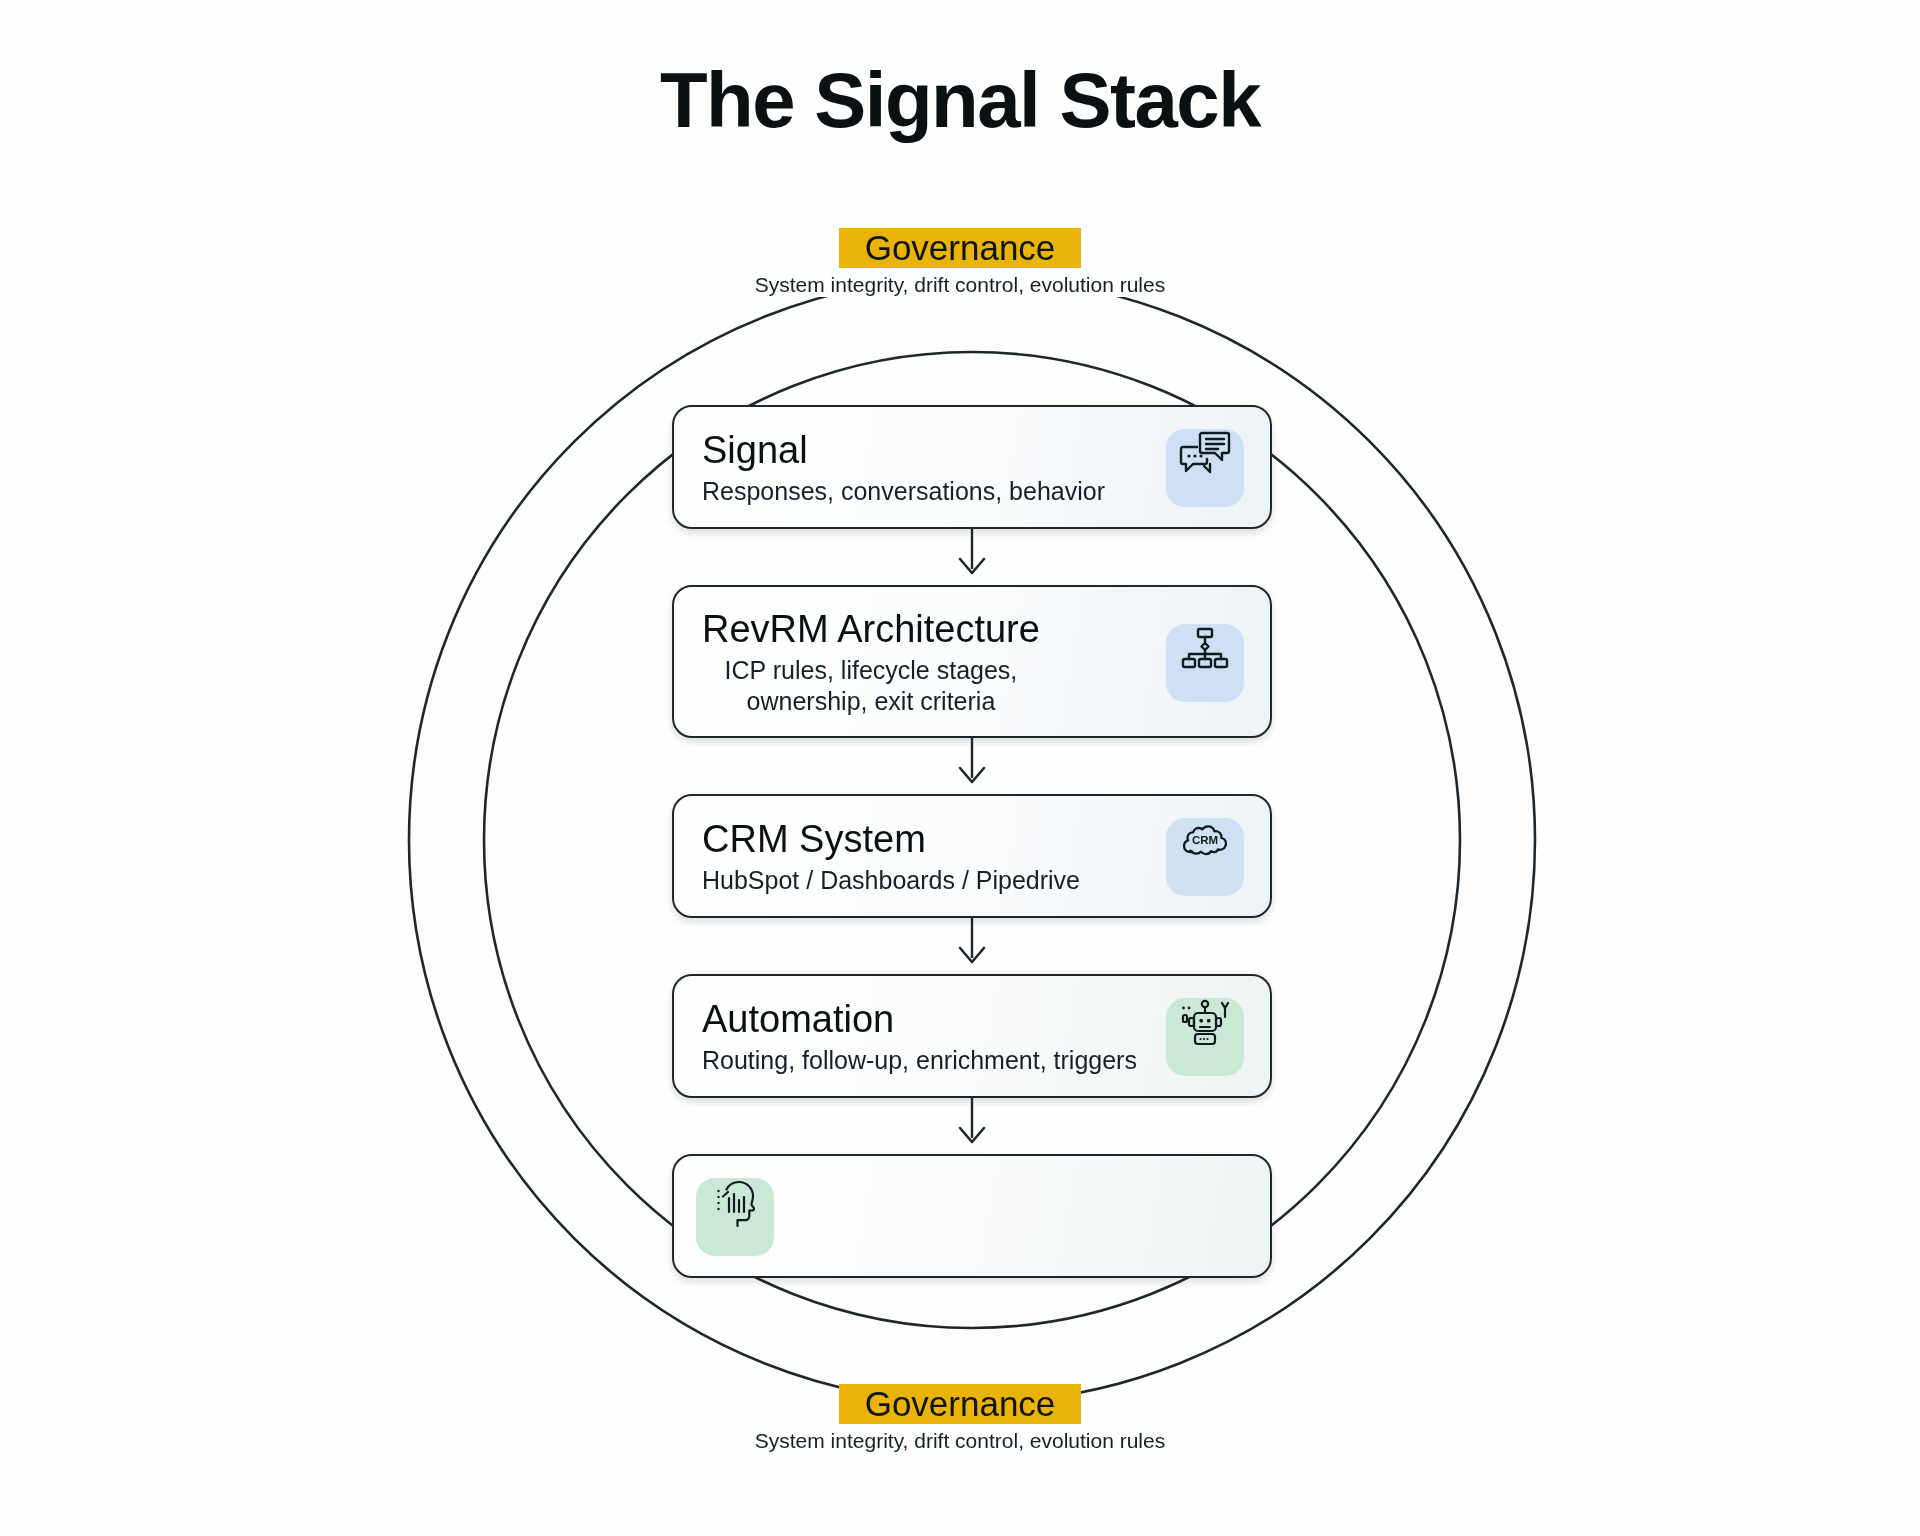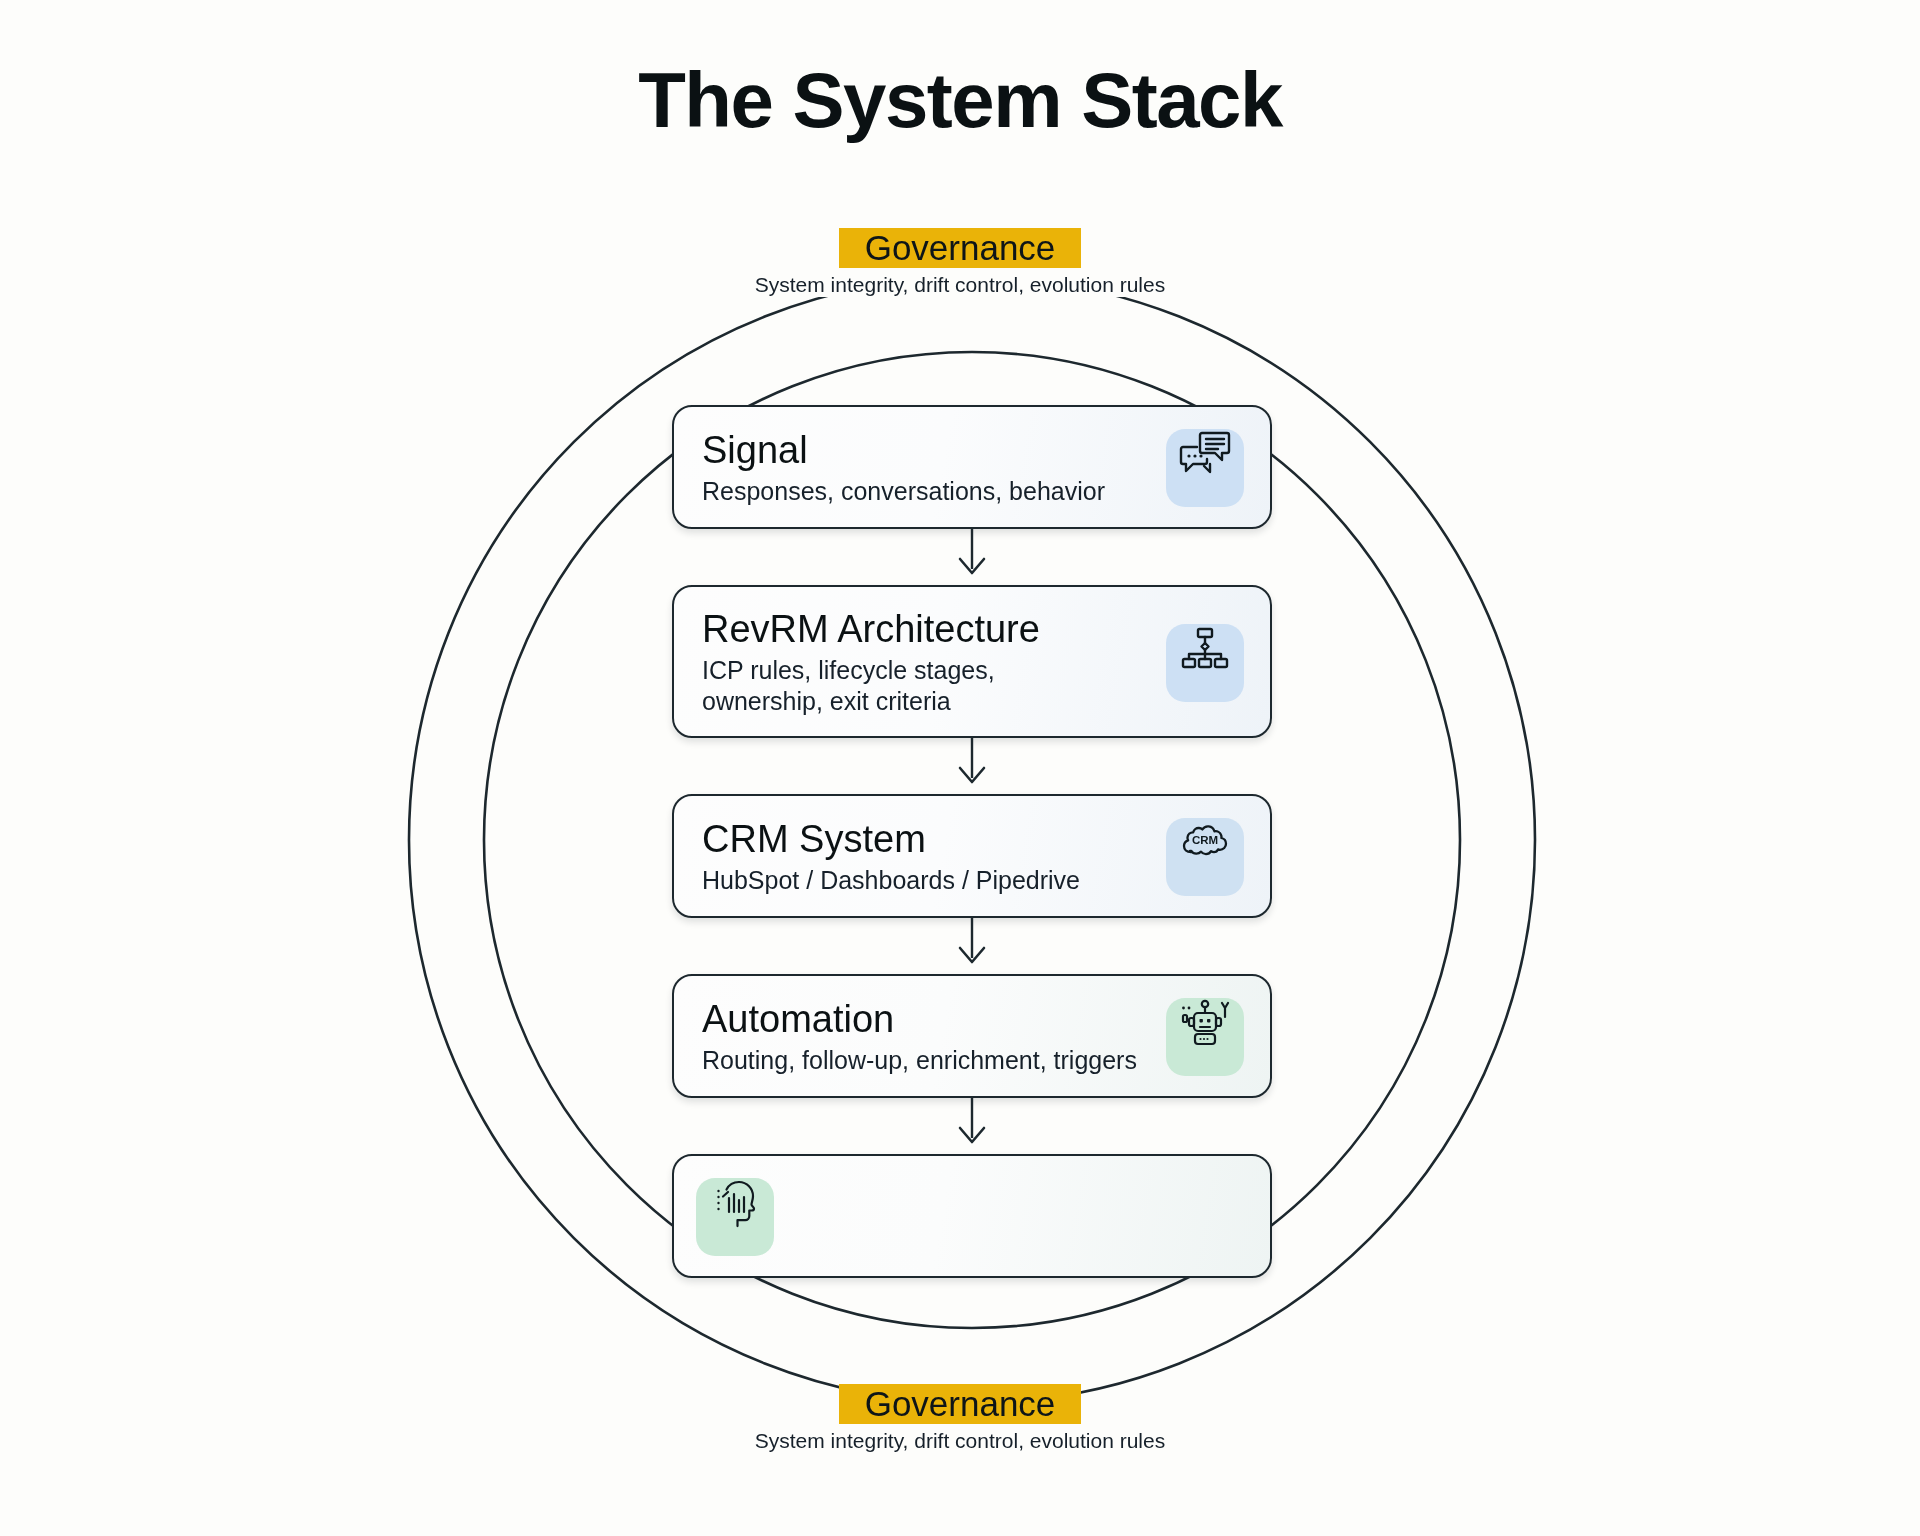--- a/index.html
+++ b/index.html
@@ -106,20 +106,21 @@
     line-height: 1.08;
     color: #0b1113;
     white-space: nowrap;
   }
   .card-desc {
     font-size: 25px;
     line-height: 1.22;
     color: #16202a;
     margin-top: 5px;
     white-space: pre-line;
+    text-align: center;
   }
 
   .icon-tile {
     position: relative;
     z-index: 1;
     flex: 0 0 auto;
     width: 78px;
     height: 78px;
     border-radius: 19px;
     display: flex;
@@ -139,21 +140,21 @@
     width: 600px;
     z-index: 3;
   }
   .connector svg { position: absolute; left: 0; top: -2px; }
 </style>
 </head>
 <body>
 
 <div id="stage">
 
-  <div id="title">The System Stack</div>
+  <div id="title">The Signal Stack</div>
 
   <svg id="rings" width="1920" height="1536">
     <circle cx="972" cy="840" r="563" fill="none" stroke="#1d282e" stroke-width="2.6"></circle>
     <circle cx="972" cy="840" r="488" fill="none" stroke="#1d282e" stroke-width="2.6"></circle>
   </svg>
 
   <div class="gov-block" id="gov-top">
     <div><span class="gov-title">Governance</span></div>
     <div><span class="gov-sub">System integrity, drift control, evolution rules</span></div>
   </div>

